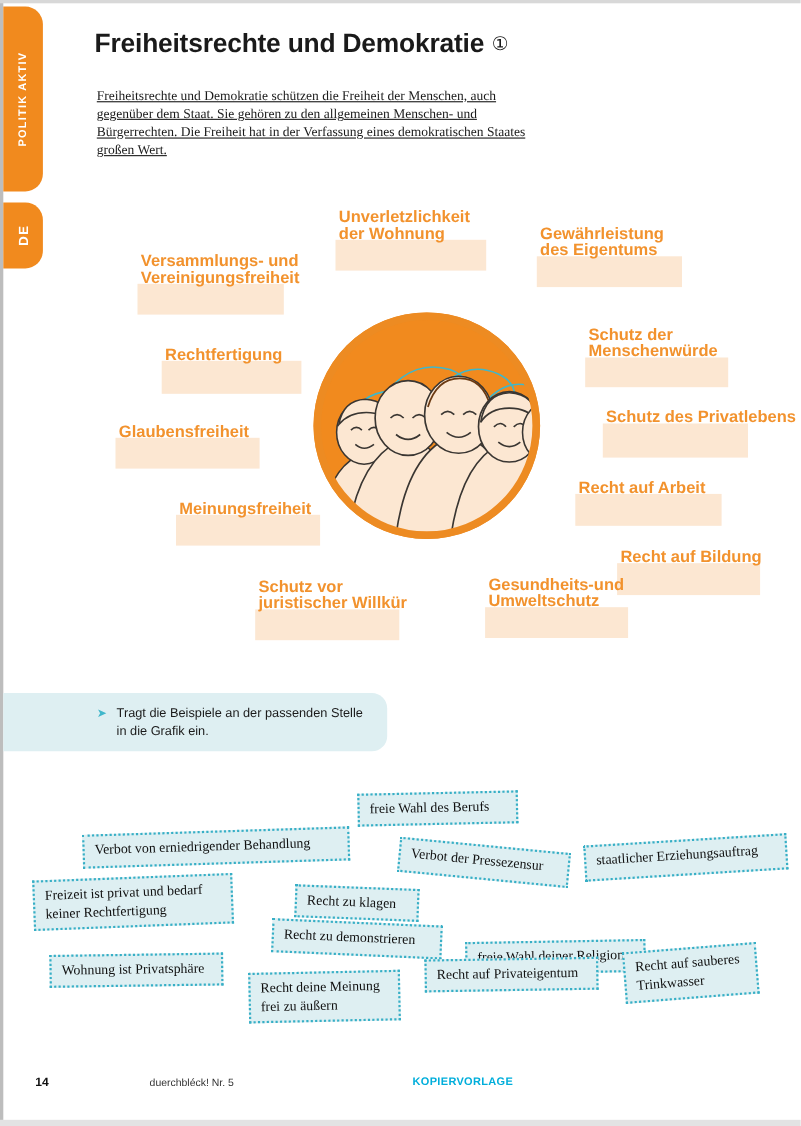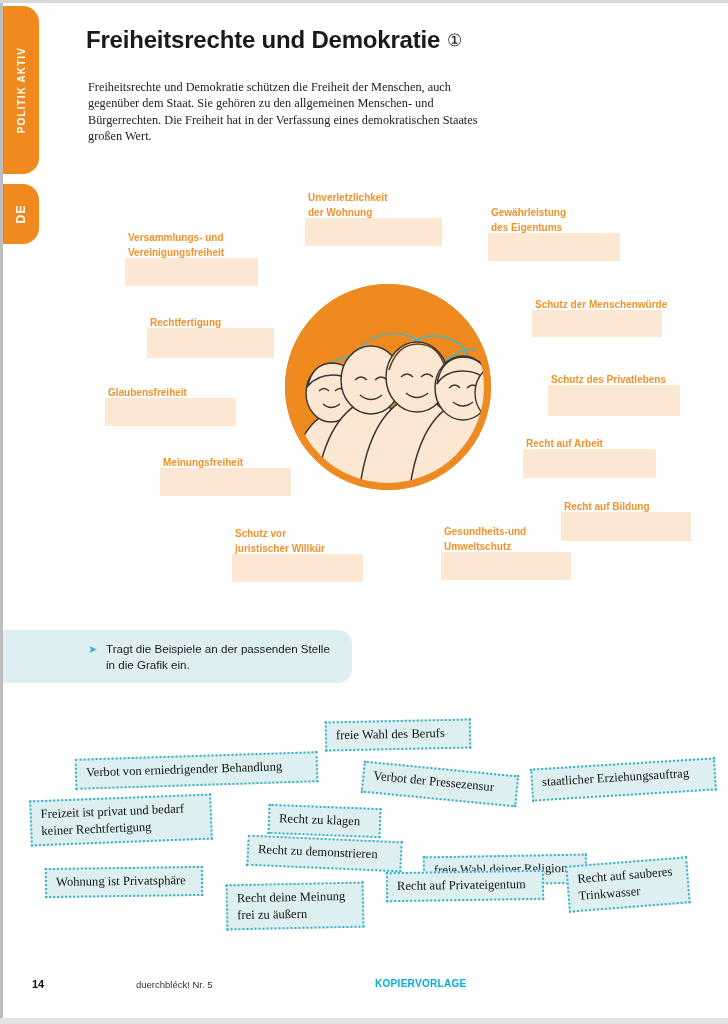--- a/index.html
+++ b/index.html
@@ -43,30 +43,30 @@
   }
   .title-num{
     display:inline-block;
     font-size:17px;font-weight:normal;
     vertical-align:2px;
     margin-left:7px;
   }
   .intro{
     position:absolute;left:88px;top:79px;width:390px;
     font-family:"Liberation Serif", serif;
-    font-size:12.3px;line-height:16.4px;color:#1a1a1a;
+    font-size:12.3px;line-height:16.4px;color:#1a1a1a;text-decoration:underline;
   }
 
   
   .diagram{position:absolute;left:0;top:180px;width:728px;height:420px;}
 
   .lbl{position:absolute;}
   .lbl .cap{
     color:#F2922D;
-    font-size:10px;
+    font-size:15px;
     font-weight:bold;
     line-height:15px;
     white-space:nowrap;
     position:relative;
     z-index:2;
     padding-left:3px;
   }
   .lbl .slot{
     background:#FCE7D2;
     position:relative;

